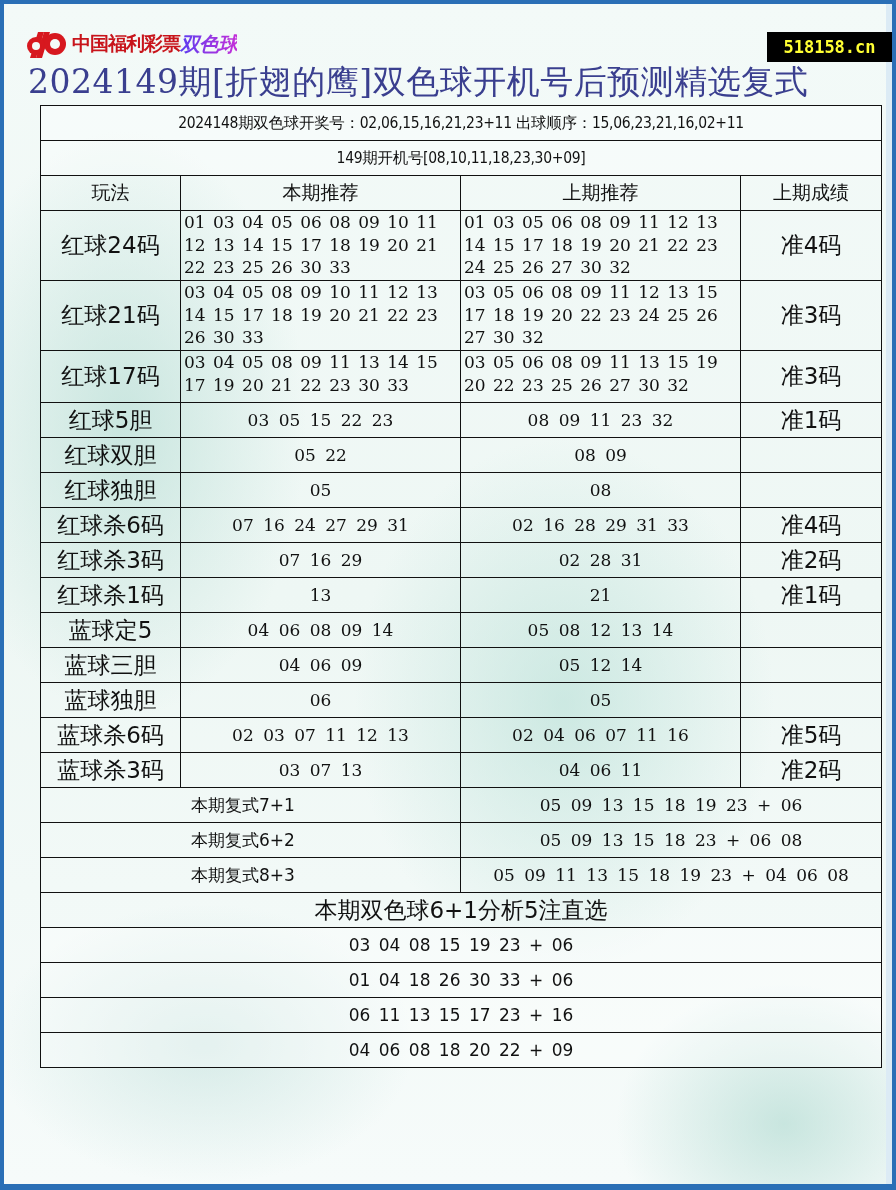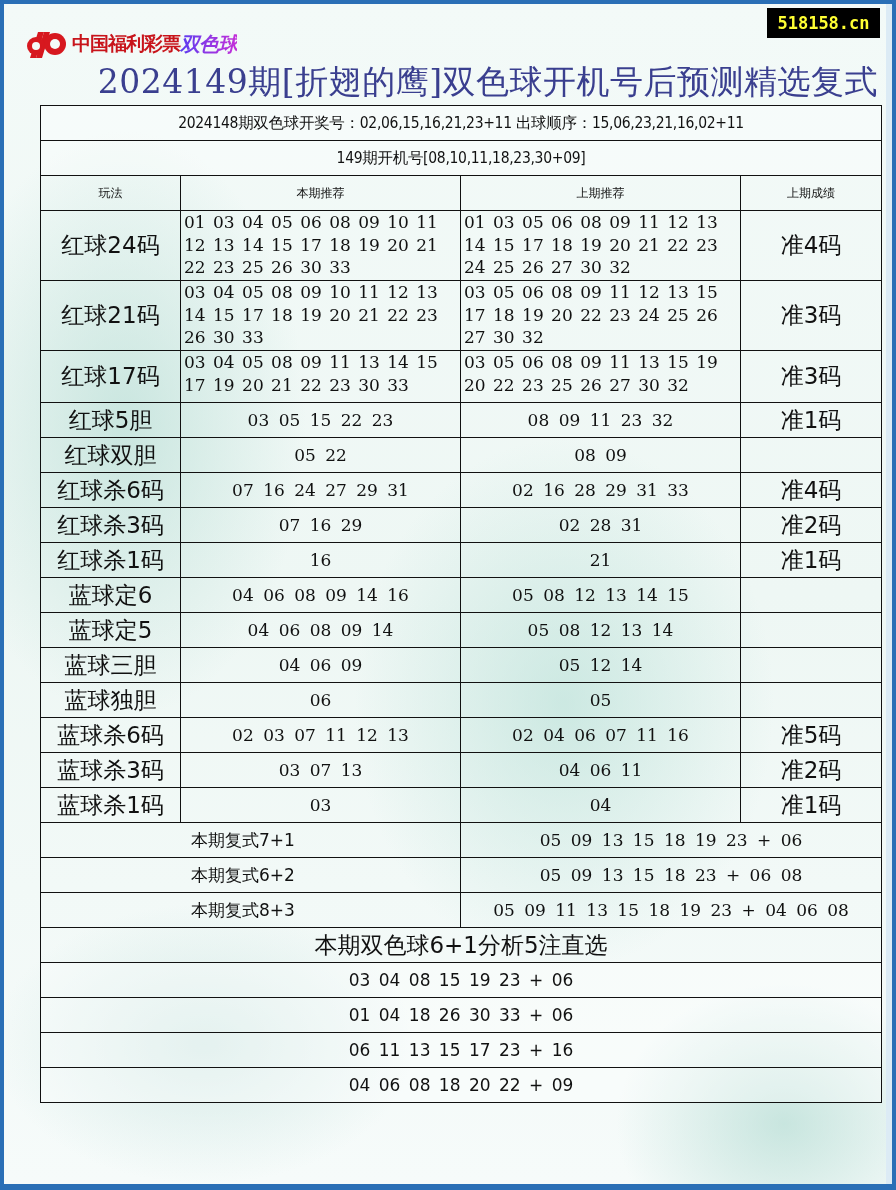--- a/index.html
+++ b/index.html
@@ -40,62 +40,61 @@
       font-style: italic;
       font-size: 20px;
       letter-spacing: -1px;
       background: linear-gradient(90deg, #5b3df0, #c42fd8);
       -webkit-background-clip: text;
       background-clip: text;
       color: transparent;
     }
     .site-badge {
       position: absolute;
-      left: 763px; top: 4px;
-      width: 113px; height: 30px;
+      left: 763px; top: 28px;
+      width: 125px; height: 30px;
       background: #000;
       color: #ffff33;
       font-family: "DejaVu Sans Mono", "Liberation Mono", monospace;
       font-weight: bold;
       font-size: 17px;
       display: flex; align-items: center; justify-content: center;
       letter-spacing: 0px;
     }
     .page-title {
       position: absolute;
       left: 28px; top: 60px;
       width: 850px;
       font-family: "DejaVu Serif", "Liberation Serif", serif;
       font-size: 33px;
       color: #3a3f8f;
       white-space: nowrap;
       letter-spacing: 0.5px;
       line-height: 44px;
-      text-align: right;
     }
     table.main {
       position: absolute;
       left: 40px; top: 105px;
       width: 841px;
       border-collapse: collapse;
       table-layout: fixed;
     }
     table.main td {
       border: 1.5px solid #111;
       text-align: center;
       vertical-align: middle;
       color: #111;
       padding: 0;
     }
     .c1 { width: 140px; }
     .c2 { width: 280px; }
     .c3 { width: 280px; }
     .c4 { width: 141px; }
     .label { font-size: 23px; font-family: "DejaVu Sans", "Liberation Sans", sans-serif; }
-    .hdr { font-size: 12px; font-family: "DejaVu Sans", "Liberation Sans", sans-serif; }
+    .hdr { font-size: 19px; font-family: "DejaVu Sans", "Liberation Sans", sans-serif; }
     .info { font-size: 15.5px; font-family: "DejaVu Sans Condensed", "DejaVu Sans", "Liberation Sans", sans-serif; letter-spacing: -0.3px; }
     .nums-multi {
       text-align: left !important;
       font-family: "DejaVu Serif", "Liberation Serif", serif;
       font-size: 17px;
       line-height: 22.5px;
       padding: 0 0 0 3px !important;
       word-spacing: 2px;
       vertical-align: top !important;
     }
@@ -199,42 +198,42 @@
       <td class="nums-serif">08 09 11 23 32</td>
       <td class="label">准1码</td>
     </tr>
     <tr>
       <td class="label h35">红球双胆</td>
       <td class="nums-serif">05 22</td>
       <td class="nums-serif">08 09</td>
       <td class="label"></td>
     </tr>
     <tr>
+      <td class="label h35">红球独胆</td>
+      <td class="nums-serif">05</td>
+      <td class="nums-serif">08</td>
+      <td class="label"></td>
+    </tr>
+    <tr>
       <td class="label h35">红球杀6码</td>
       <td class="nums-serif">07 16 24 27 29 31</td>
       <td class="nums-serif">02 16 28 29 31 33</td>
       <td class="label">准4码</td>
     </tr>
     <tr>
       <td class="label h35">红球杀3码</td>
       <td class="nums-serif">07 16 29</td>
       <td class="nums-serif">02 28 31</td>
       <td class="label">准2码</td>
     </tr>
     <tr>
       <td class="label h35">红球杀1码</td>
-      <td class="nums-serif">16</td>
+      <td class="nums-serif">13</td>
       <td class="nums-serif">21</td>
       <td class="label">准1码</td>
-    </tr>
-    <tr>
-      <td class="label h35">蓝球定6</td>
-      <td class="nums-serif">04 06 08 09 14 16</td>
-      <td class="nums-serif">05 08 12 13 14 15</td>
-      <td class="label"></td>
     </tr>
     <tr>
       <td class="label h35">蓝球定5</td>
       <td class="nums-serif">04 06 08 09 14</td>
       <td class="nums-serif">05 08 12 13 14</td>
       <td class="label"></td>
     </tr>
     <tr>
       <td class="label h35">蓝球三胆</td>
       <td class="nums-serif">04 06 09</td>
@@ -252,26 +251,20 @@
       <td class="nums-serif">02 03 07 11 12 13</td>
       <td class="nums-serif">02 04 06 07 11 16</td>
       <td class="label">准5码</td>
     </tr>
     <tr>
       <td class="label h35">蓝球杀3码</td>
       <td class="nums-serif">03 07 13</td>
       <td class="nums-serif">04 06 11</td>
       <td class="label">准2码</td>
     </tr>
-    <tr>
-      <td class="label h35">蓝球杀1码</td>
-      <td class="nums-serif">03</td>
-      <td class="nums-serif">04</td>
-      <td class="label">准1码</td>
-    </tr>
 
     <tr>
       <td colspan="2" class="compound-label h35">本期复式7+1</td>
       <td colspan="2" class="nums-serif">05 09 13 15 18 19 23 + 06</td>
     </tr>
     <tr>
       <td colspan="2" class="compound-label h35">本期复式6+2</td>
       <td colspan="2" class="nums-serif">05 09 13 15 18 23 + 06 08</td>
     </tr>
     <tr>

